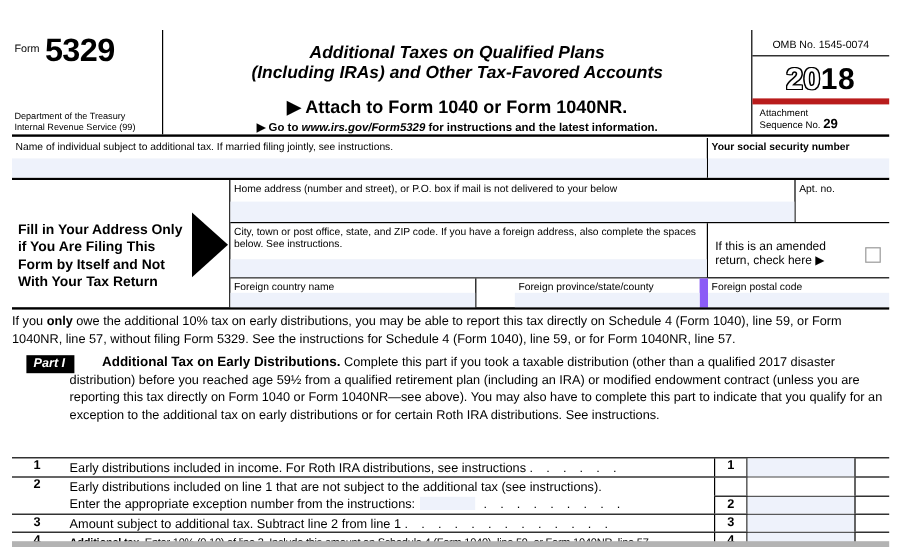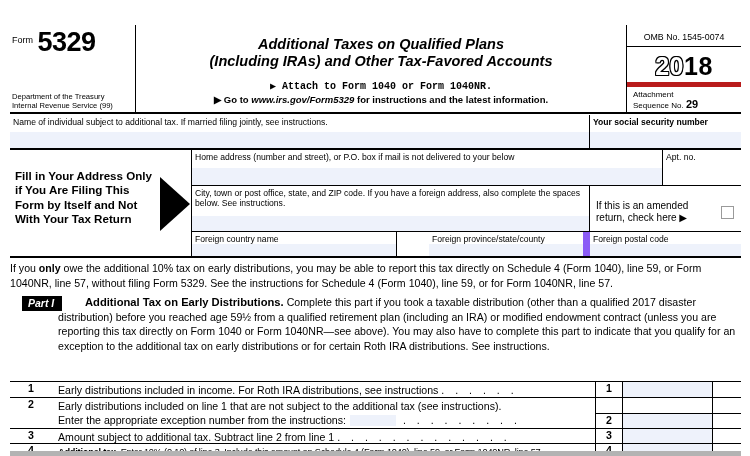--- a/index.html
+++ b/index.html
@@ -8,21 +8,21 @@
 
   
   .hdr { position:absolute; left:10px; top:25px; width:731px; height:89px;
          border-bottom:2.5px solid #000; display:flex; }
   .hdr-left { width:126px; border-right:1.5px solid #000; position:relative; padding:2px 2px; }
   .form-word { font-size:9px; vertical-align:8px; }
   .form-number { font-size:27px; font-weight:bold; letter-spacing:-0.5px; }
   .agency { position:absolute; left:2px; bottom:2px; font-size:7.6px; line-height:9px; }
   .hdr-center { flex:1; border-right:1.5px solid #000; text-align:center; padding-top:11px; }
   .title { font-size:14.5px; font-weight:bold; line-height:17px;font-style:italic; }
-  .attach { margin-top:10px; font-size:10px; font-weight:bold;font-family:Liberation Mono, monospace; }
+  .attach { margin-top:10px; font-size:15px; font-weight:bold; }
   .goto { margin-top:2px; font-size:9.5px; font-weight:bold; }
   .goto i { font-style:italic; }
   .hdr-right { width:114px; display:flex; flex-direction:column; }
   .omb { height:22px; border-bottom:1px solid #000; font-size:8.8px; text-align:center; padding-top:7px; }
   .year { height:40px; border-bottom:5px solid #b91c1c; text-align:center; font-size:25px; font-weight:bold; padding-top:5px; letter-spacing:0.5px; }
   .yr-outline { color:#fff; font-weight:bold;
      text-shadow:-1px -1px 0 #000,1px -1px 0 #000,-1px 1px 0 #000,1px 1px 0 #000,-1px 0 0 #000,1px 0 0 #000,0 -1px 0 #000,0 1px 0 #000; }
   .attseq { flex:1; font-size:8px; line-height:9.5px; padding:3px 0 0 6px; }
   .seq-no { font-size:11px; font-weight:bold; }
 
@@ -33,21 +33,21 @@
   .cell-label { font-size:8.6px; padding:2px 0 0 3px; line-height:10px; }
   .cell-label.b { font-weight:bold; }
   .fill { position:absolute; left:0; right:0; bottom:0; background:#eef2fb; }
   .name-cell { flex:1; border-right:1.2px solid #000; }
   .ssn-cell { width:151px; }
 
   
   .addr { position:absolute; left:10px; top:149.5px; width:731px; height:108px;
           border-bottom:2.5px solid #000; display:flex; }
   .addr-side { width:182px; border-right:1.2px solid #000; position:relative; }
-  .side-text { position:absolute; left:5px; top:19px; font-weight:bold; font-size:11.6px; line-height:14.5px; }
+  .side-text { position:absolute; left:5px; top:35px; font-weight:bold; font-size:11.6px; line-height:14.5px; }
   .addr-arrow { position:absolute; right:1px; top:27px; width:0; height:0;
           border-top:27px solid transparent; border-bottom:27px solid transparent; border-left:30px solid #000; }
   .addr-main { flex:1; display:flex; flex-direction:column; }
   .a-row1 { height:36px; border-bottom:1px solid #000; display:flex; }
   .home-cell { flex:1; border-right:1px solid #000; }
   .apt-cell { width:78px; }
   .a-row2 { height:46px; border-bottom:1px solid #000; display:flex; }
   .city-cell { flex:1; border-right:1px solid #000; }
   .amended-cell { width:151px; position:relative; }
   .amended-text { position:absolute; left:6px; top:14px; font-size:10px; line-height:12.5px; }

